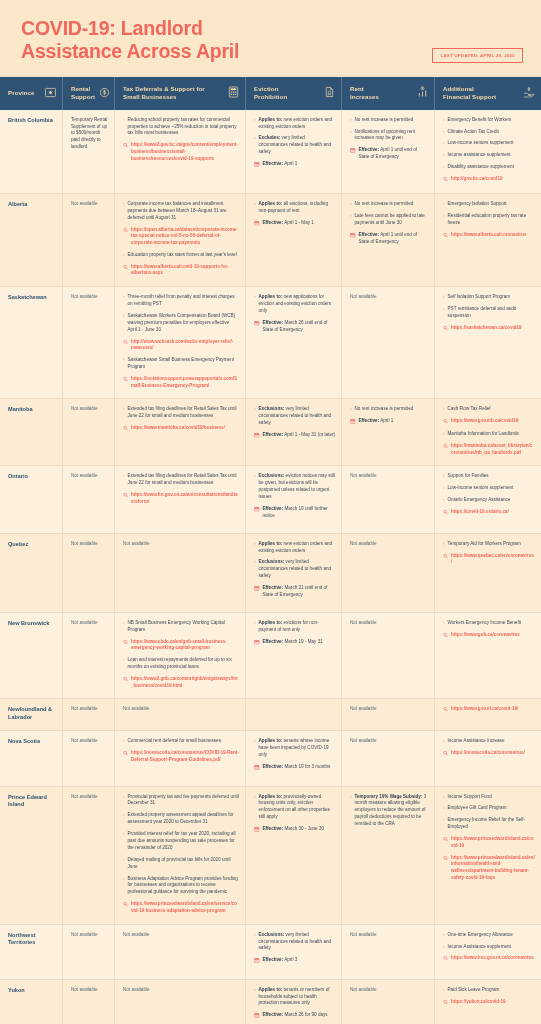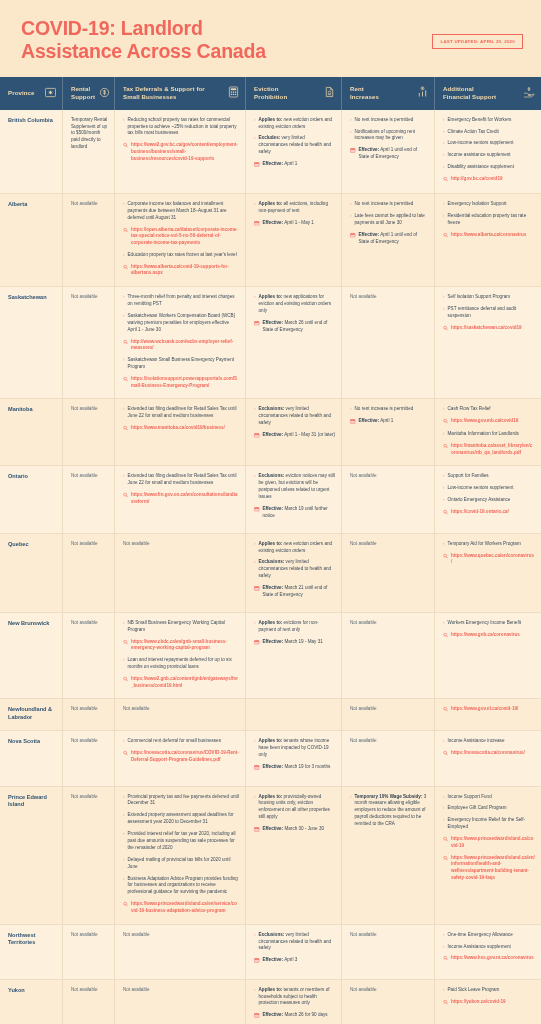--- a/index.html
+++ b/index.html
@@ -14,21 +14,21 @@
     width: 541px;
     background: #fdf0dc;
     position: relative;
     overflow: hidden;
   }
 
   
   .header {
     padding: 17px 18px 14px 21px;
     display: flex;
-    align-items: center;
+    align-items: flex-end;
     justify-content: space-between;
     background: #fbe7c9;
   }
   .title {
     color: #f2675c;
     font-size: 19.5px;
     font-weight: bold;
     line-height: 1.17;
     letter-spacing: -0.2px;
     max-width: 330px;
@@ -150,21 +150,21 @@
   .ef-txt b { color: #2f3f52; }
 </style>
 </head>
 <body>
 
 <div class="page">
 
   <div class="header">
     <div class="title">
       <div>COVID-19: Landlord</div>
-      <div>Assistance Across Canada</div>
+      <div>Assistance Across April</div>
     </div>
     <div class="updated-badge">LAST UPDATED: APRIL 29, 2020</div>
   </div>
 
   <div class="thead">
 
     <div class="th c1">
       <div class="th-label">
         <div>Province</div>
       </div>

